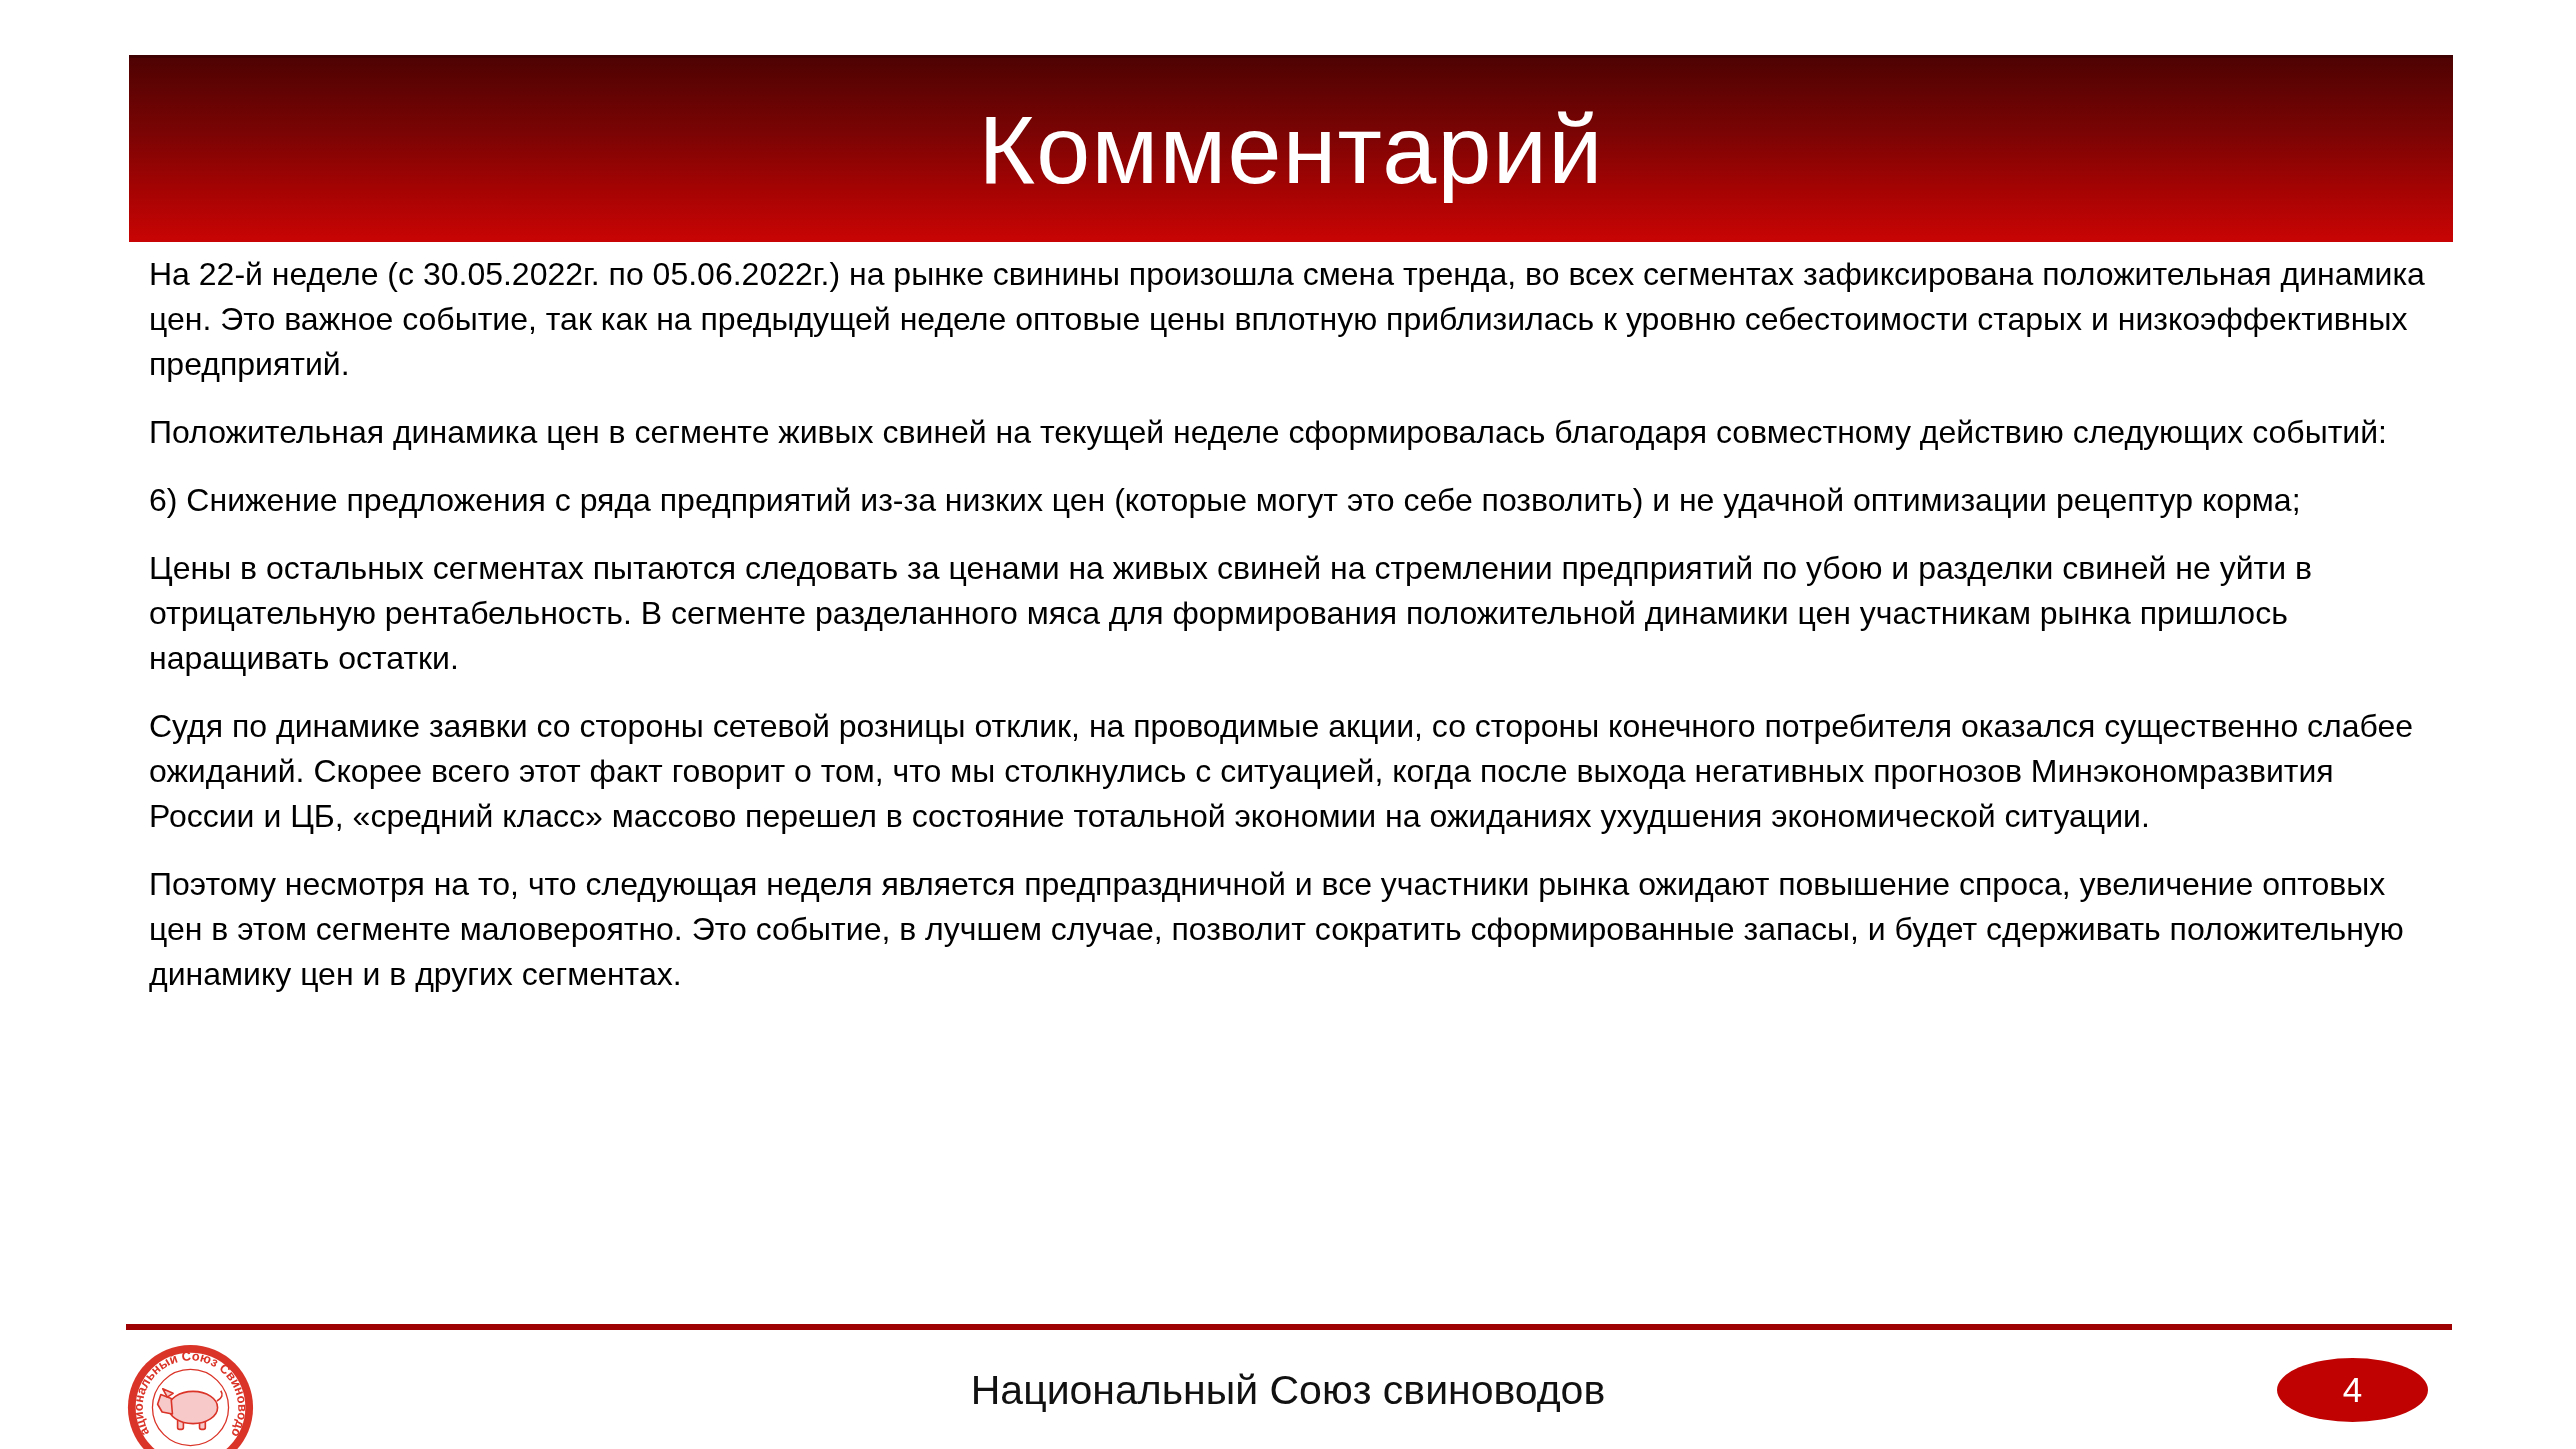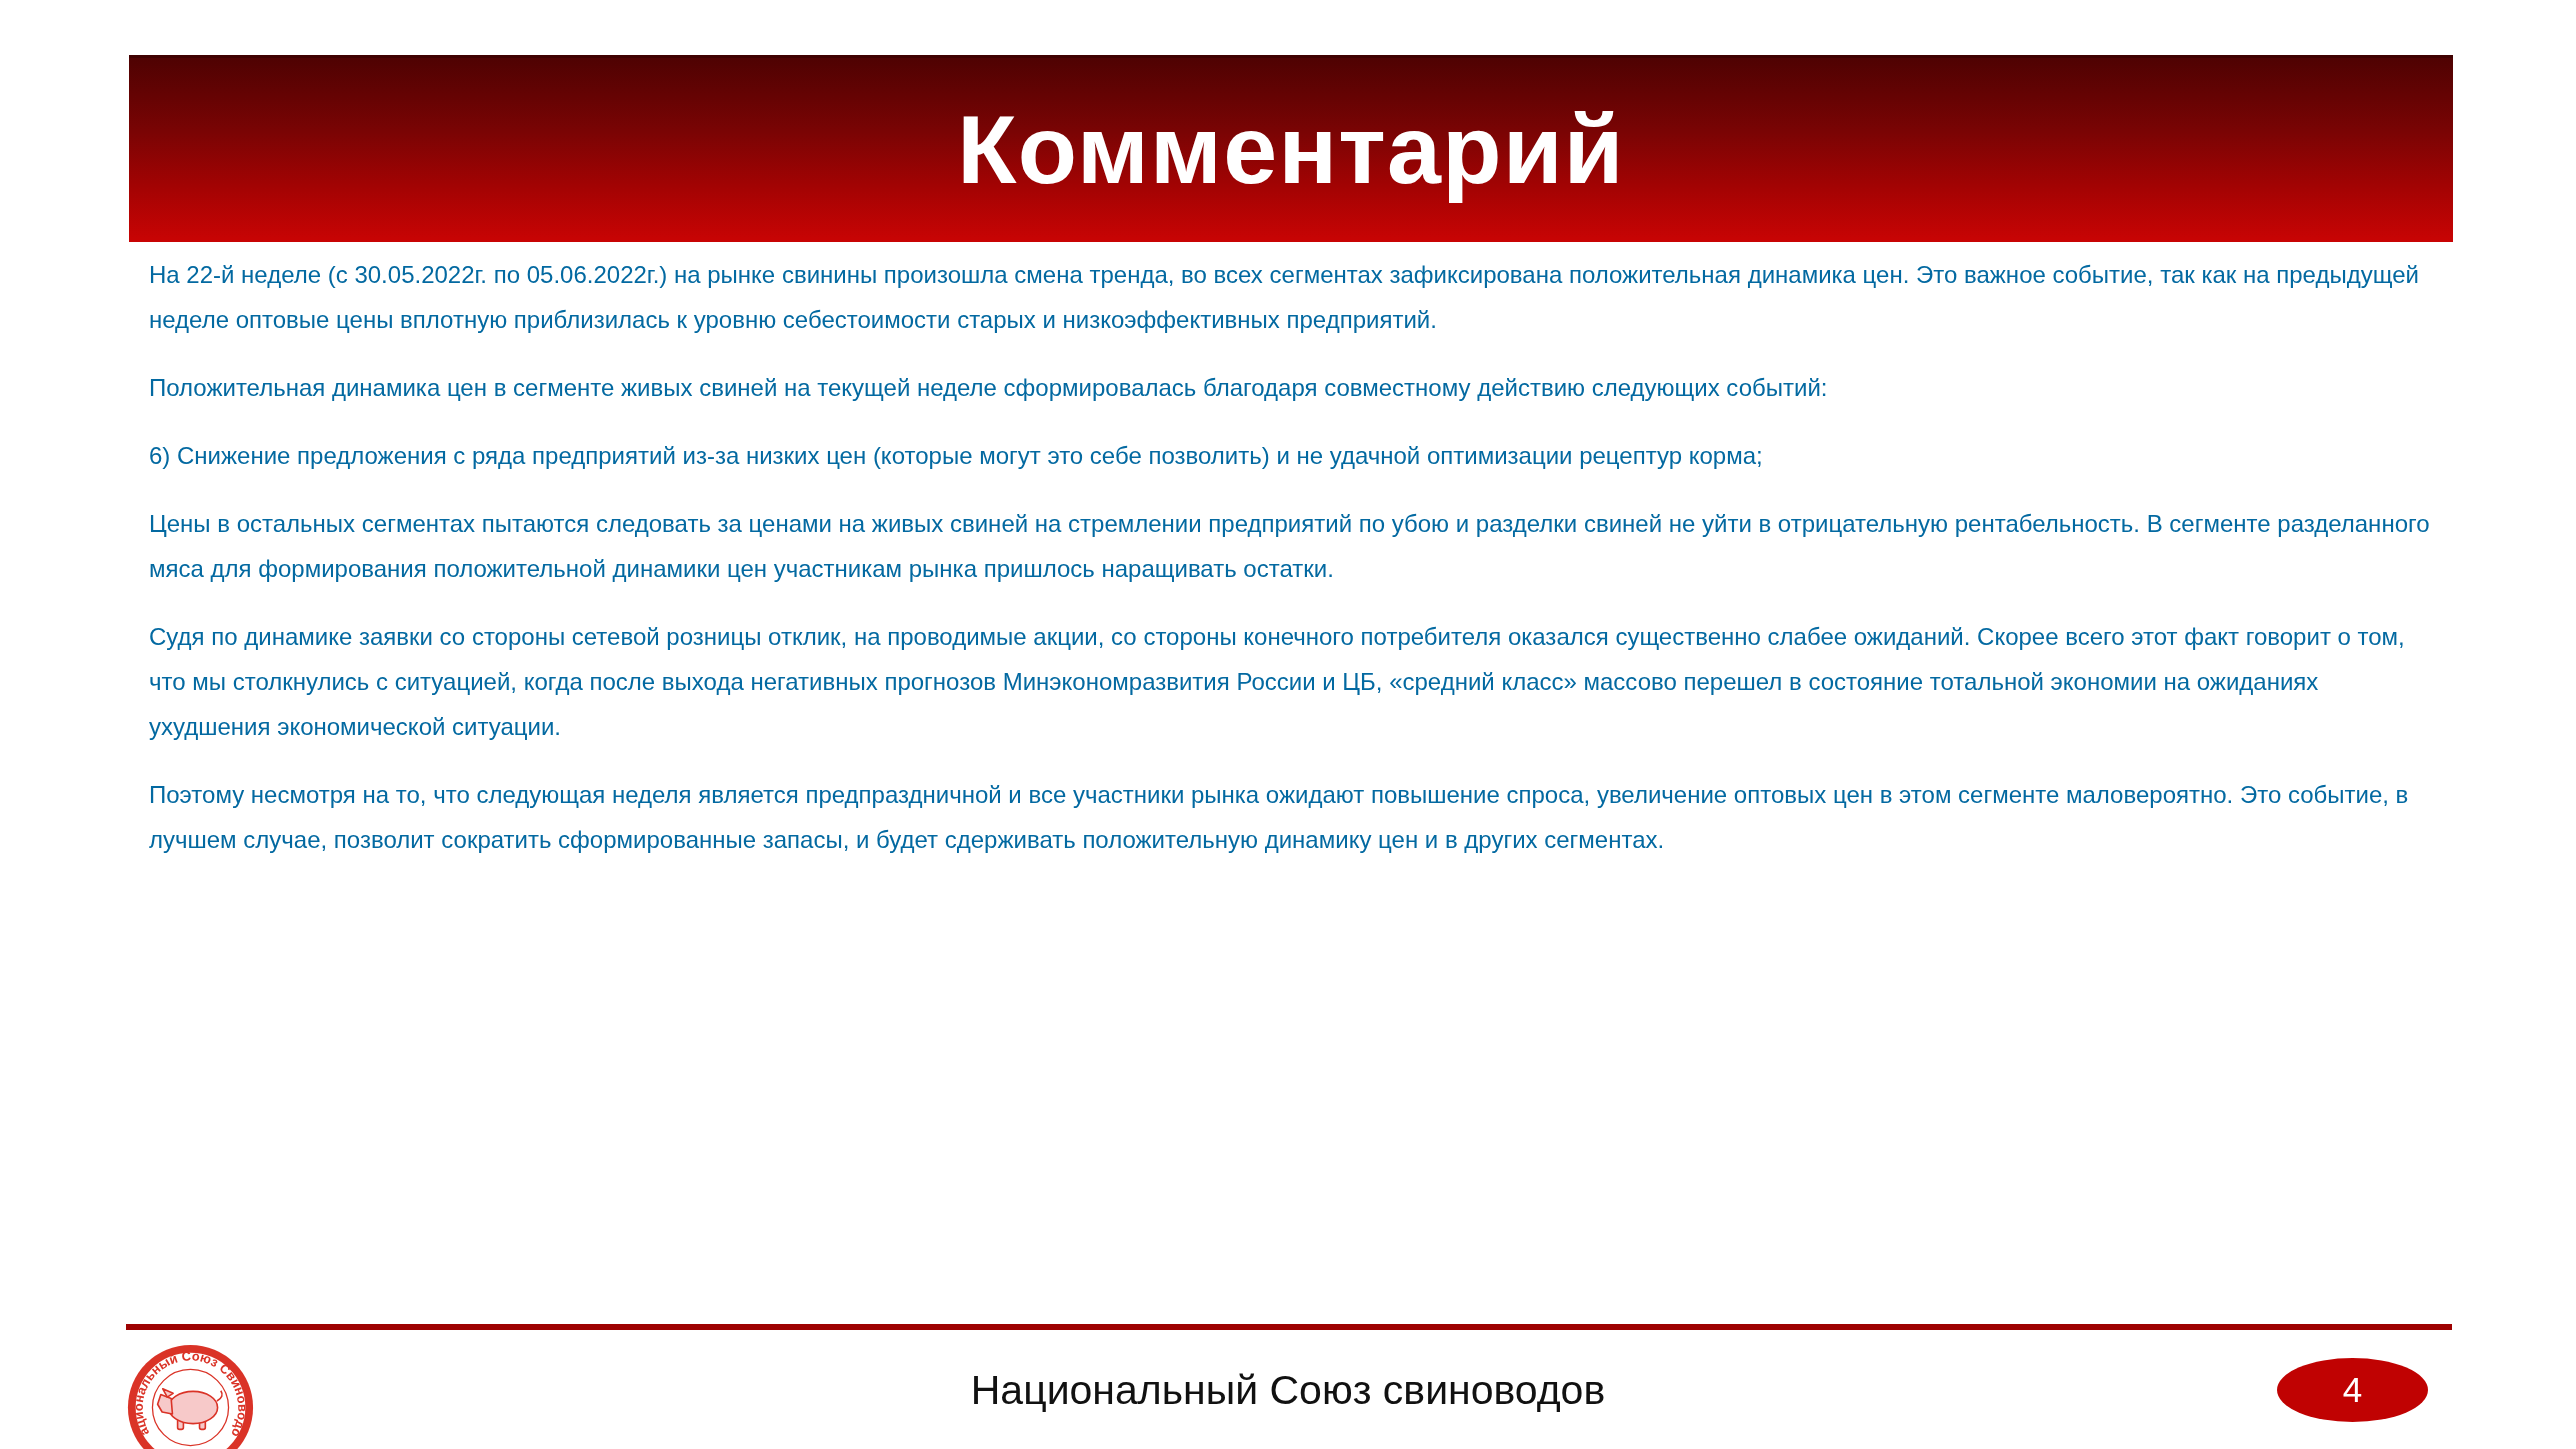--- a/index.html
+++ b/index.html
@@ -29,32 +29,32 @@
     border-top: 3.9px solid #3f0101;
     box-sizing: border-box;
     display: flex;
     align-items: center;
     justify-content: center;
   }
   .banner h1 {
     margin: 0;
     color: #ffffff;
     font-size: 97px;
-    font-weight: 700;
+    font-weight: 400;
     letter-spacing: 1.3px;
   }
   
   .body-text {
     position: absolute;
     left: 149px;
     top: 252px;
     width: 2296px;
-    font-size: 24px;
+    font-size: 32px;
     line-height: 45px;
-    color: #0369a1;
+    color: #000000;
   }
   .body-text p { margin: 0 0 23px 0; }
   
   .footer-rule {
     position: absolute;
     left: 126px;
     top: 1324px;
     width: 2326px;
     height: 5.8px;
     background: #9e0202;

